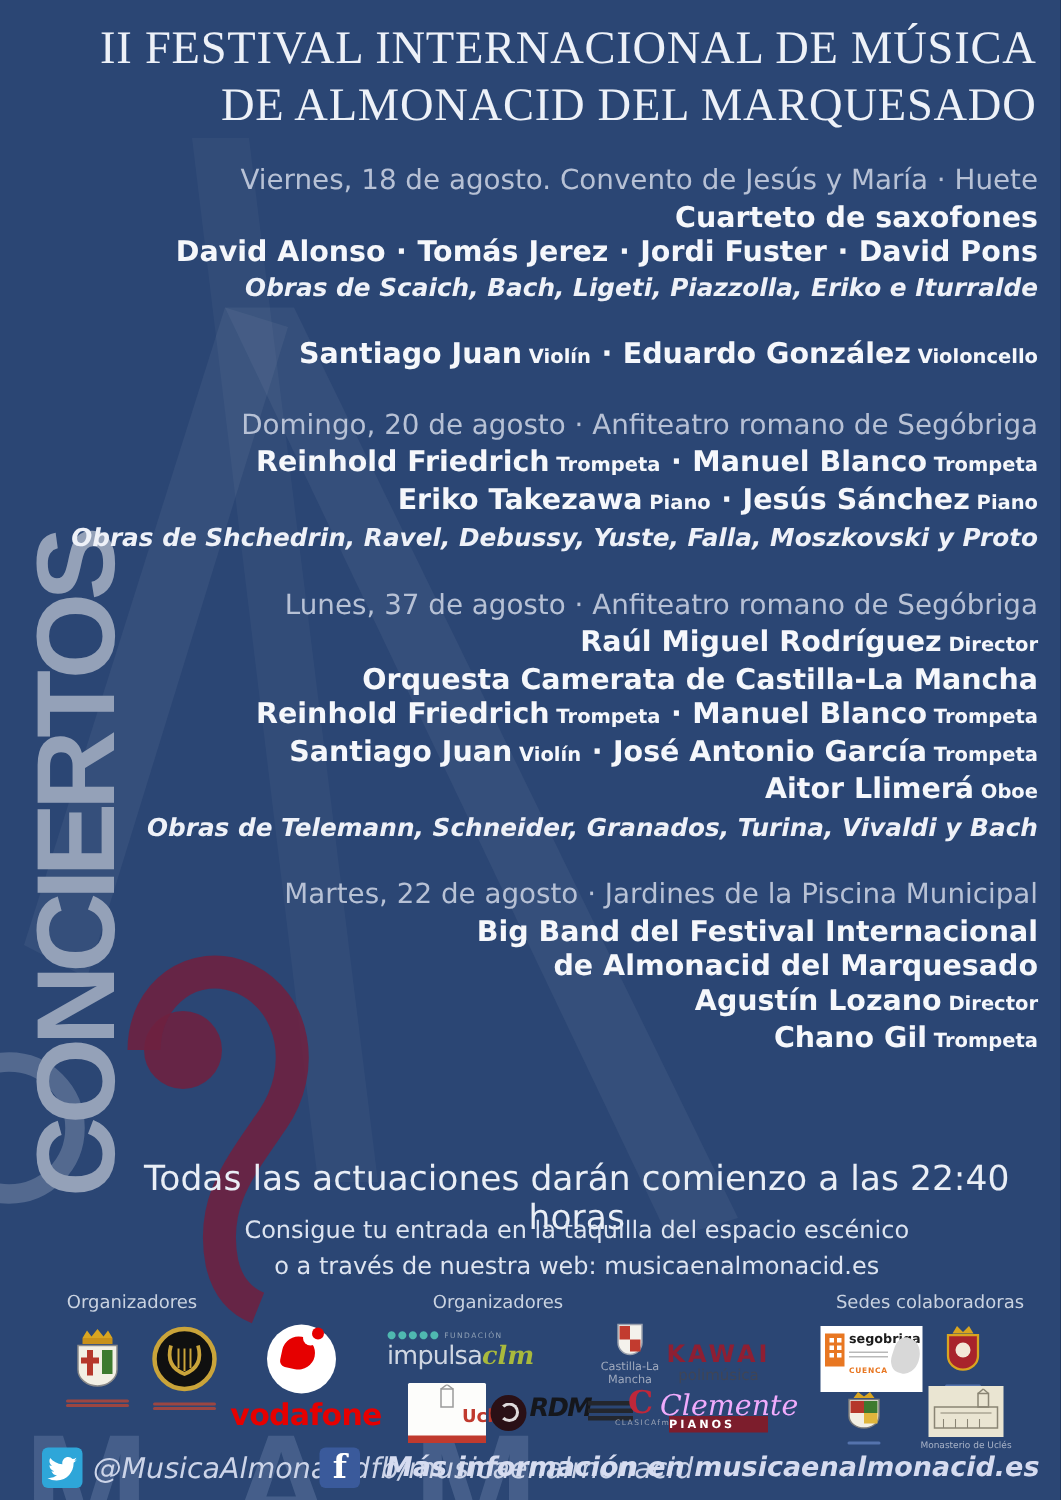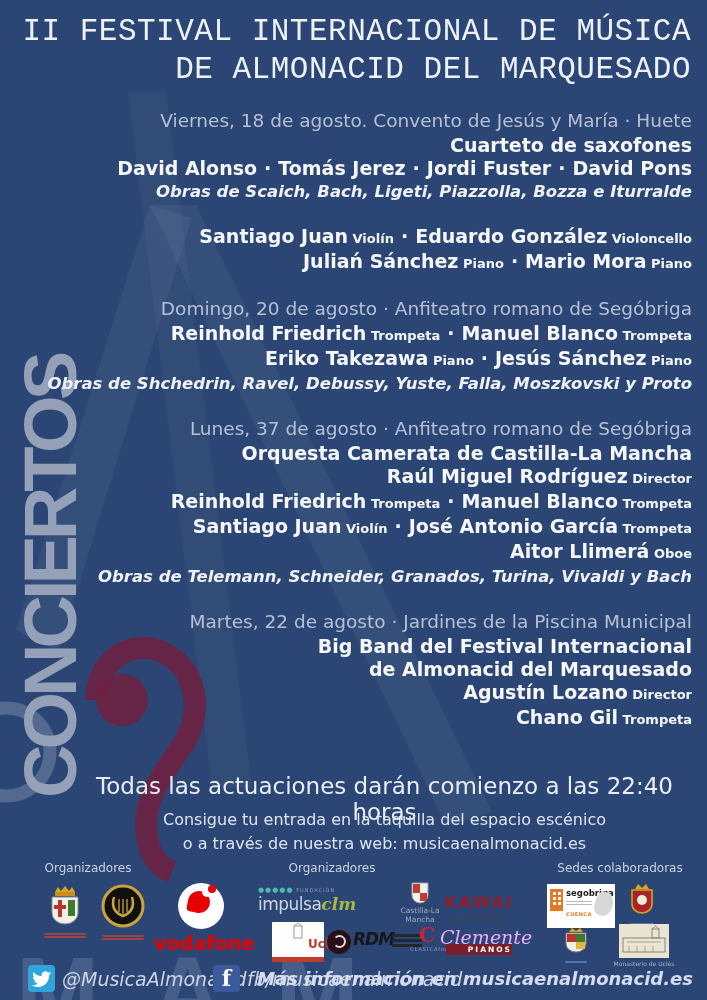--- a/index.html
+++ b/index.html
@@ -5,21 +5,21 @@
   html,body{margin:0;padding:0;background:#1d2f50;}
   #poster{
     position:relative;width:707px;height:1000px;overflow:hidden;
     background:#2b4674;
     font-family:"DejaVu Sans",sans-serif;
   }
   .bg-art{position:absolute;left:0;top:0;pointer-events:none;}
   
   .title{
     position:absolute;top:13px;right:16px;text-align:right;
-    font-family:Liberation Mono, monospace;
+    font-family:Liberation Serif, serif;
     font-size:31px;line-height:38px;color:#edf1f8;letter-spacing:.5px;
   }
   
   .side-title{
     position:absolute;left:8px;top:86px;height:712px;
     writing-mode:vertical-rl;transform:rotate(180deg);
     font-family:"Liberation Sans",sans-serif;
     font-weight:700;font-size:74px;letter-spacing:-5px;
     color:#94a1b8;white-space:nowrap;
   }
@@ -61,21 +61,21 @@
   .castilla{position:absolute;left:388px;top:882px;width:64px;text-align:center;}
   .cast-text{font-size:7.5px;color:#9fa9bd;margin-top:2px;}
   
   .kawai{position:absolute;left:438px;top:893px;width:82px;text-align:center;
     font-size:16px;font-weight:bold;color:#8e1f33;letter-spacing:2px;}
   .polimusica{position:absolute;left:438px;top:912px;width:82px;text-align:center;
     font-size:10px;color:#3f4556;}
   .clemente{position:absolute;left:440px;top:926px;width:78px;text-align:center;
     font-size:19px;font-style:italic;color:#f0abfc;font-family:"DejaVu Serif",serif;}
   .pianos{position:absolute;left:446px;top:944px;width:66px;height:11px;background:#7c1d2c;
-    color:#fff;font-size:7.5px;font-weight:bold;letter-spacing:2px;text-align:right;line-height:11px;}
+    color:#fff;font-size:7.5px;font-weight:bold;letter-spacing:2px;text-align:left;line-height:11px;}
   
   .ucles{position:absolute;left:272px;top:922px;width:52px;height:40px;background:#fdfdfb;
     text-align:center;border-radius:1px;}
   .ucles-name{font-size:12px;font-weight:bold;color:#c03a2e;margin-top:16px;line-height:12px;padding-left:36px;}
   .ucles-strip{position:absolute;left:0;bottom:0;width:100%;height:5px;background:#c03a2e;}
   
   .dark-circle{position:absolute;left:327px;top:930px;width:24px;height:24px;border-radius:50%;
     background:#2a1016;}
   .dark-circle i{position:absolute;left:6px;top:5px;width:9px;height:9px;border-radius:50%;
     border:2px solid rgba(255,255,255,.85);border-left-color:transparent;display:block;}
@@ -132,36 +132,35 @@
     <div>DE ALMONACID DEL MARQUESADO</div>
   </div>
 
   <div class="side-title">CONCIERTOS</div>
 
   <div class="concerts">
       <div class="concert">
         <div class="c-date">Viernes, 18 de agosto. Convento de Jesús y María · Huete</div>
         <div class="c-line"><span class="c-name">Cuarteto de saxofones</span></div>
         <div class="c-line"><span class="c-name">David Alonso</span><span class="sep">·</span><span class="c-name">Tomás Jerez</span><span class="sep">·</span><span class="c-name">Jordi Fuster</span><span class="sep">·</span><span class="c-name">David Pons</span></div>
-        <div class="c-works">Obras de Scaich, Bach, Ligeti, Piazzolla, Bozza e Iturralde</div>
+        <div class="c-works">Obras de Scaich, Bach, Ligeti, Piazzolla, Eriko e Iturralde</div>
       </div>
       <div class="concert">
         <div class="c-line"><span class="c-name">Santiago Juan</span><span class="c-role">&nbsp;Violín</span><span class="sep">·</span><span class="c-name">Eduardo González</span><span class="c-role">&nbsp;Violoncello</span></div>
-        <div class="c-line"><span class="c-name">Juliań Sánchez</span><span class="c-role">&nbsp;Piano</span><span class="sep">·</span><span class="c-name">Mario Mora</span><span class="c-role">&nbsp;Piano</span></div>
       </div>
       <div class="concert">
         <div class="c-date">Domingo, 20 de agosto · Anfiteatro romano de Segóbriga</div>
         <div class="c-line"><span class="c-name">Reinhold Friedrich</span><span class="c-role">&nbsp;Trompeta</span><span class="sep">·</span><span class="c-name">Manuel Blanco</span><span class="c-role">&nbsp;Trompeta</span></div>
         <div class="c-line"><span class="c-name">Eriko Takezawa</span><span class="c-role">&nbsp;Piano</span><span class="sep">·</span><span class="c-name">Jesús Sánchez</span><span class="c-role">&nbsp;Piano</span></div>
         <div class="c-works">Obras de Shchedrin, Ravel, Debussy, Yuste, Falla, Moszkovski y Proto</div>
       </div>
       <div class="concert">
         <div class="c-date">Lunes, 37 de agosto · Anfiteatro romano de Segóbriga</div>
+        <div class="c-line"><span class="c-name">Raúl Miguel Rodríguez</span><span class="c-role">&nbsp;Director</span></div>
         <div class="c-line"><span class="c-name">Orquesta Camerata de Castilla-La Mancha</span></div>
-        <div class="c-line"><span class="c-name">Raúl Miguel Rodríguez</span><span class="c-role">&nbsp;Director</span></div>
         <div class="c-line"><span class="c-name">Reinhold Friedrich</span><span class="c-role">&nbsp;Trompeta</span><span class="sep">·</span><span class="c-name">Manuel Blanco</span><span class="c-role">&nbsp;Trompeta</span></div>
         <div class="c-line"><span class="c-name">Santiago Juan</span><span class="c-role">&nbsp;Violín</span><span class="sep">·</span><span class="c-name">José Antonio García</span><span class="c-role">&nbsp;Trompeta</span></div>
         <div class="c-line"><span class="c-name">Aitor Llimerá</span><span class="c-role">&nbsp;Oboe</span></div>
         <div class="c-works">Obras de Telemann, Schneider, Granados, Turina, Vivaldi y Bach</div>
       </div>
       <div class="concert">
         <div class="c-date">Martes, 22 de agosto · Jardines de la Piscina Municipal</div>
         <div class="c-line"><span class="c-name">Big Band del Festival Internacional</span></div>
         <div class="c-line"><span class="c-name">de Almonacid del Marquesado</span></div>
         <div class="c-line"><span class="c-name">Agustín Lozano</span><span class="c-role">&nbsp;Director</span></div>

